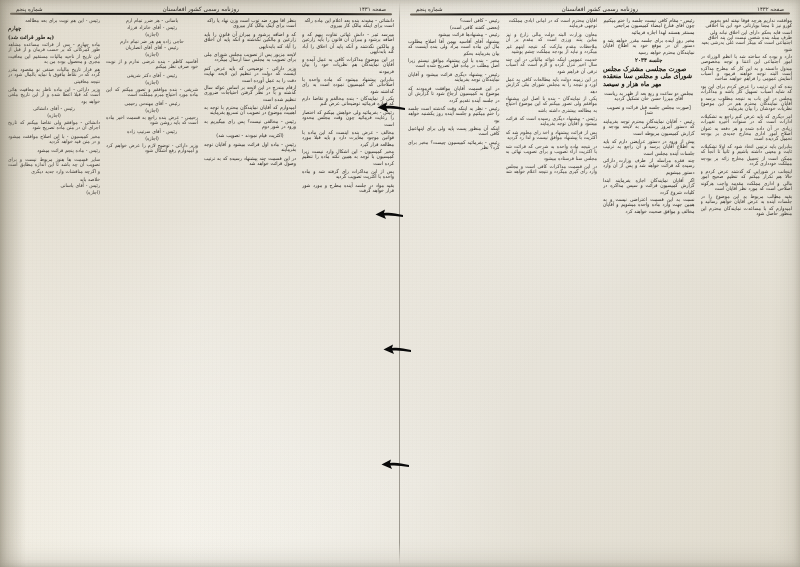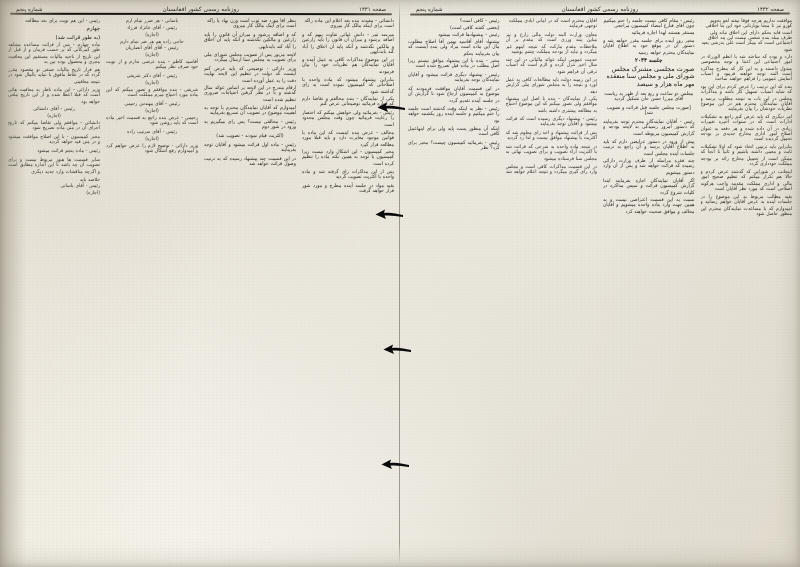--- a/index.html
+++ b/index.html
@@ -80,22 +80,22 @@
     transform:scaleY(1.05);
     transform-origin:top right;
     -webkit-font-smoothing:none;
   }
   .tx.ctr{text-align:center;text-align-last:center;}
   .tx.rt{text-align:right;text-align-last:right;}
 
   
   .hd{
     font-family:"DejaVu Serif","Liberation Serif",serif;
-    font-weight:normal;color:#18150f;
-    text-align:right;line-height:7.4px;
+    font-weight:bold;color:#18150f;
+    text-align:left;line-height:7.4px;
     font-size:6.4px;letter-spacing:.2px;
     margin:3px 0 2.5px 0;
   }
   .hd.sm{font-size:5.4px;line-height:6.4px;margin:2px 0 2px 0;}
   .sess{
     font-family:"DejaVu Serif","Liberation Serif",serif;
     font-size:5.6px;font-weight:bold;color:#1b1812;
     text-align:center;margin:2.5px 0 1px 0;letter-spacing:.3px;
   }
 

